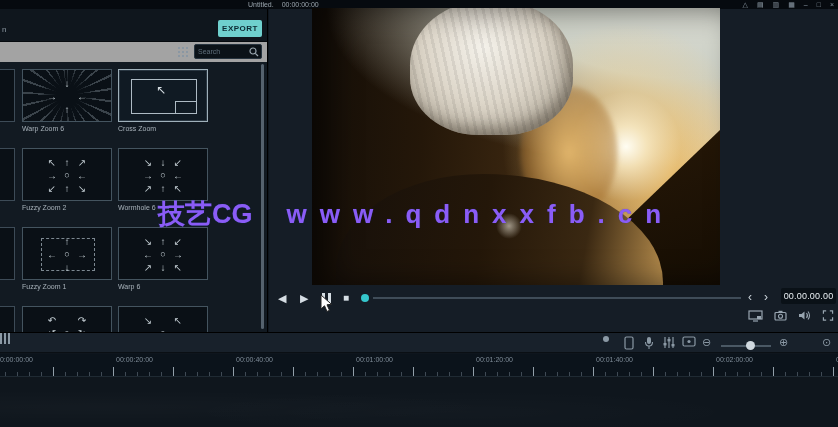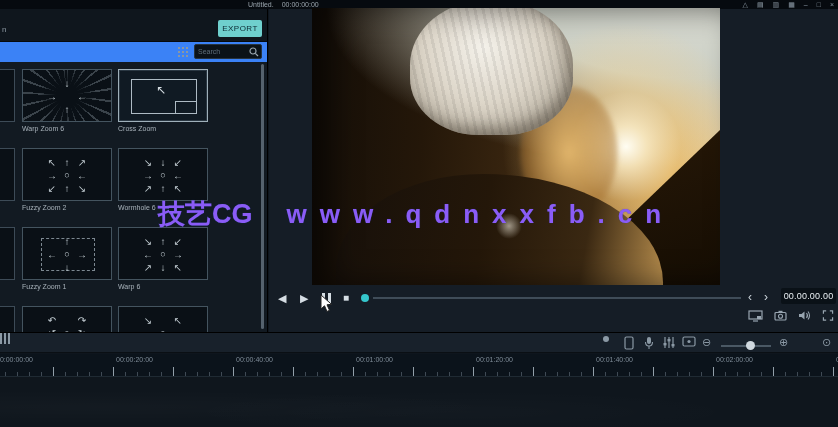--- a/index.html
+++ b/index.html
@@ -15,23 +15,23 @@
   #titlebar .tb-center { position:absolute; left:248px; top:0; display:flex; gap:8px; line-height:9px; }
   #titlebar .tb-right { position:absolute; right:4px; top:0; display:flex; gap:9px; line-height:9px; font-size:7px; color:#8b98a3; }
   #titlebar .tb-right span { cursor:default; }
   
   #media-panel { position:absolute; left:0; top:9px; width:268px; height:323px;
     background:#121a22; border-right:1px solid #000; overflow:hidden; }
   #panel-header { position:absolute; left:0; top:0; width:100%; height:33px;
     background:#0f161d; border-bottom:1px solid #060a0e; }
   #clipped-tab { position:absolute; left:2px; top:16px; font-size:8px; color:#8b98a2; }
   #export-btn { position:absolute; right:5px; top:11px; width:44px; height:17px;
-    background:#6fd0ce; color:#0c2b33; font-size:8px; font-weight:normal;
+    background:#6fd0ce; color:#0c2b33; font-size:8px; font-weight:bold;
     border:none; border-radius:2px; text-align:center; line-height:17px; cursor:pointer; letter-spacing:.5px; }
-  #search-row { position:absolute; left:0; top:33px; width:100%; height:20px; background:#3b82f6; }
+  #search-row { position:absolute; left:0; top:33px; width:100%; height:20px; background:#a3a3a3; }
   #grid-icon { position:absolute; left:177px; top:4px; width:11px; height:11px;
     background-image:radial-gradient(circle,#8a97a3 1px,transparent 1.2px);
     background-size:4px 4px; }
   #search-box { position:absolute; left:194px; top:2px; width:68px; height:15px;
     background:#0b1218; border:1px solid #26333e; border-radius:2px; display:flex; align-items:center; }
   #search-input { flex:1; background:transparent; border:none; outline:none;
     color:#c3ccd3; font-size:7px; padding:0 3px; font-family:inherit; width:50px; }
   #search-input::placeholder { color:#5f6e7a; }
   #search-mag { width:10px; height:10px; margin-right:2px; }
   

